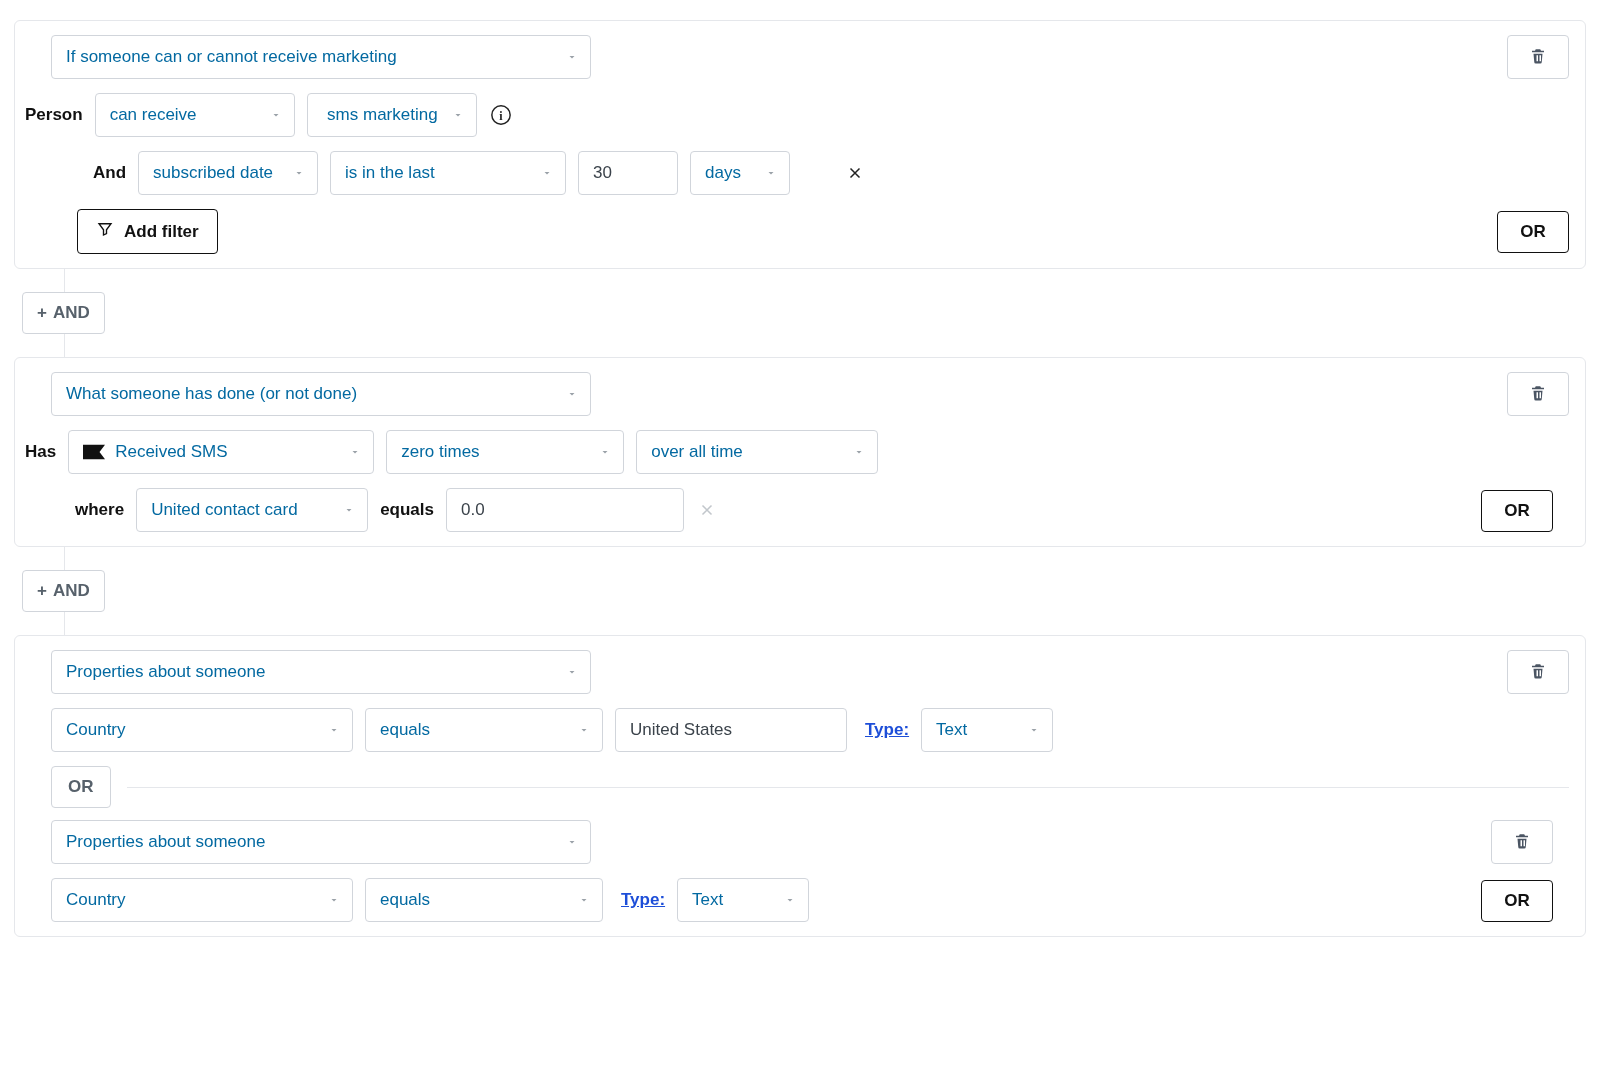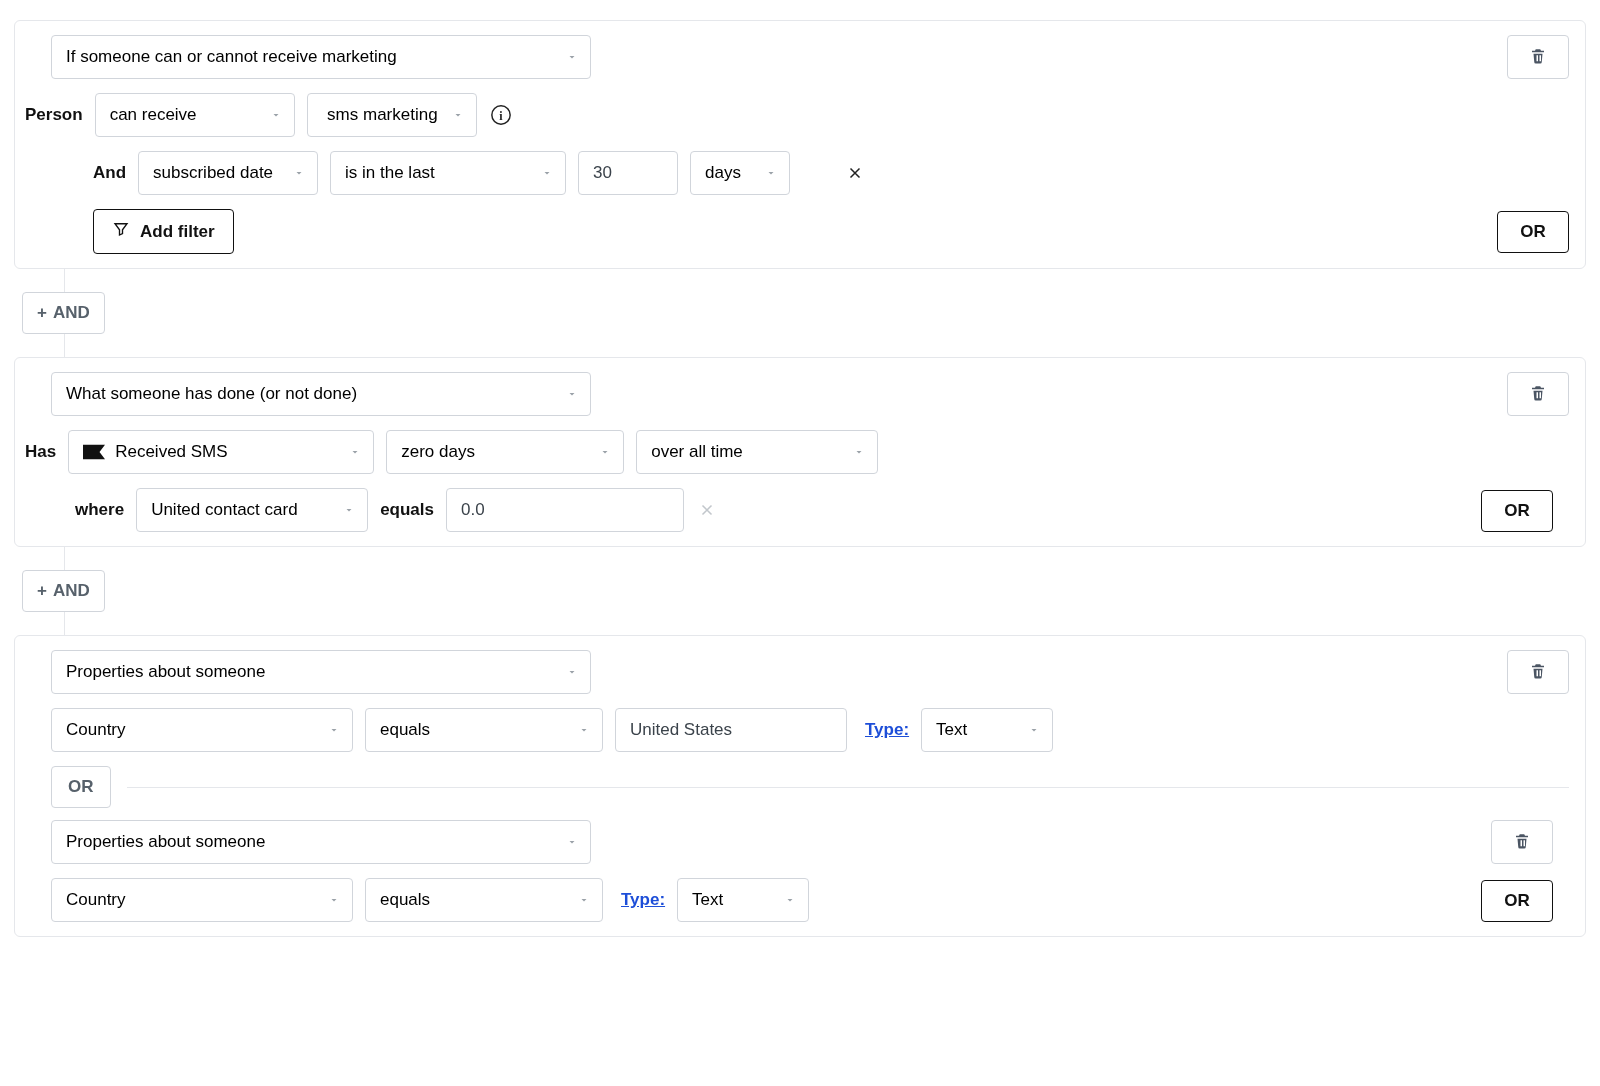--- a/index.html
+++ b/index.html
@@ -47,21 +47,21 @@
 
   .label { font-weight: 700; font-size: 17px; color: #111; }
   .label-sub { font-weight: 700; font-size: 17px; color: #111; }
 
   .select {
     border: 1px solid #d1d5db;
     border-radius: 4px;
     background: #fff;
     padding: 10px 38px 10px 14px;
     font-size: 17px;
-    color: #000000;
+    color: #0369a1;
     position: relative;
     display: inline-flex;
     align-items: center;
     cursor: pointer;
     min-height: 44px;
     gap: 10px;
   }
   .select.wide { width: 540px; }
   .select .chev {
     position: absolute;
@@ -251,21 +251,21 @@
     </div>
     <span style="width:30px;"></span>
     <span class="x-icon">
       <svg viewBox="0 0 24 24">
           <path d="M6 6l12 12M18 6L6 18"></path>
         </svg>
     </span>
   </div>
 
   <div class="bottom-row">
-    <div style="margin-left:42px;text-decoration:underline;">
+    <div style="margin-left:26px;text-decoration:underline;">
       <button class="add-filter-btn">
         <span>
           <svg viewBox="0 0 24 24">
               <path d="M4 5h16l-6 8v5l-4 2v-7L4 5z"></path>
             </svg>
         </span>
         <span>Add filter</span>
       </button>
     </div>
     <button class="or-btn">
@@ -313,21 +313,21 @@
           </svg>
       </span>
       <span>Received SMS</span>
       <span class="chev">
           <svg viewBox="0 0 24 24">
             <path d="M7 10l5 5 5-5z"></path>
           </svg>
         </span>
     </div>
     <div class="select" style="width:238px;">
-      <span>zero days</span>
+      <span>zero times</span>
       <span class="chev">
           <svg viewBox="0 0 24 24">
             <path d="M7 10l5 5 5-5z"></path>
           </svg>
         </span>
     </div>
     <div class="select" style="width:242px;">
       <span>over all time</span>
       <span class="chev">
           <svg viewBox="0 0 24 24">

